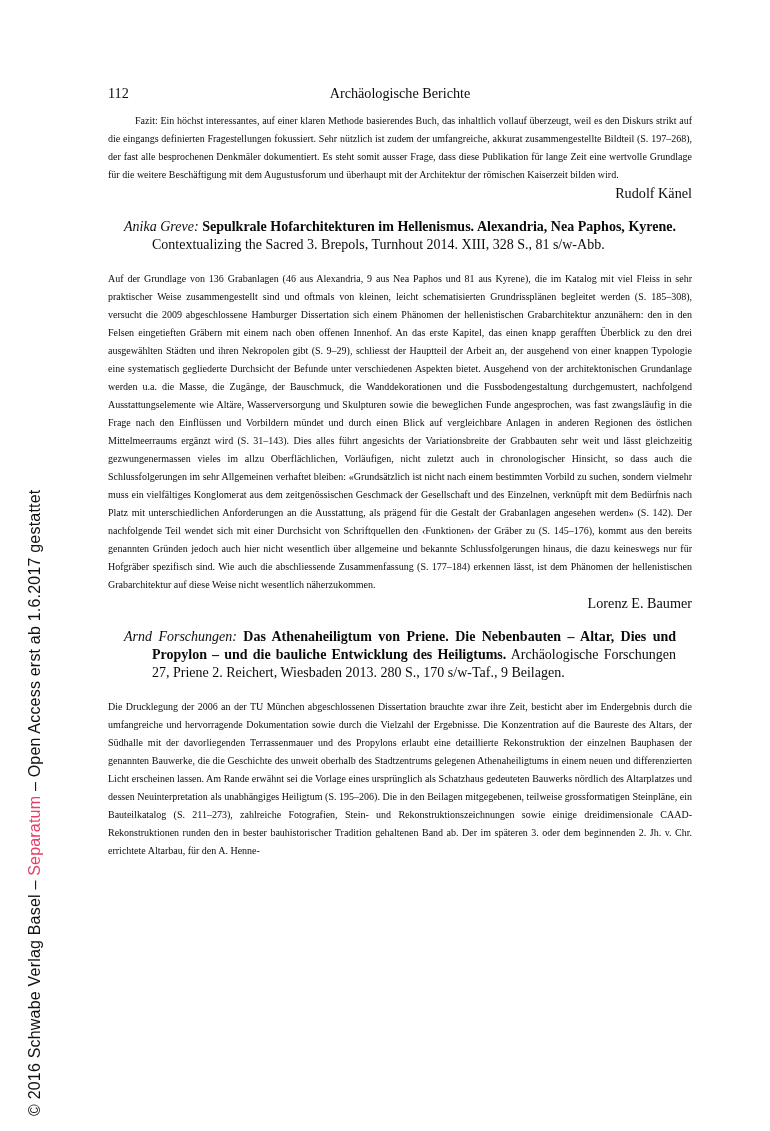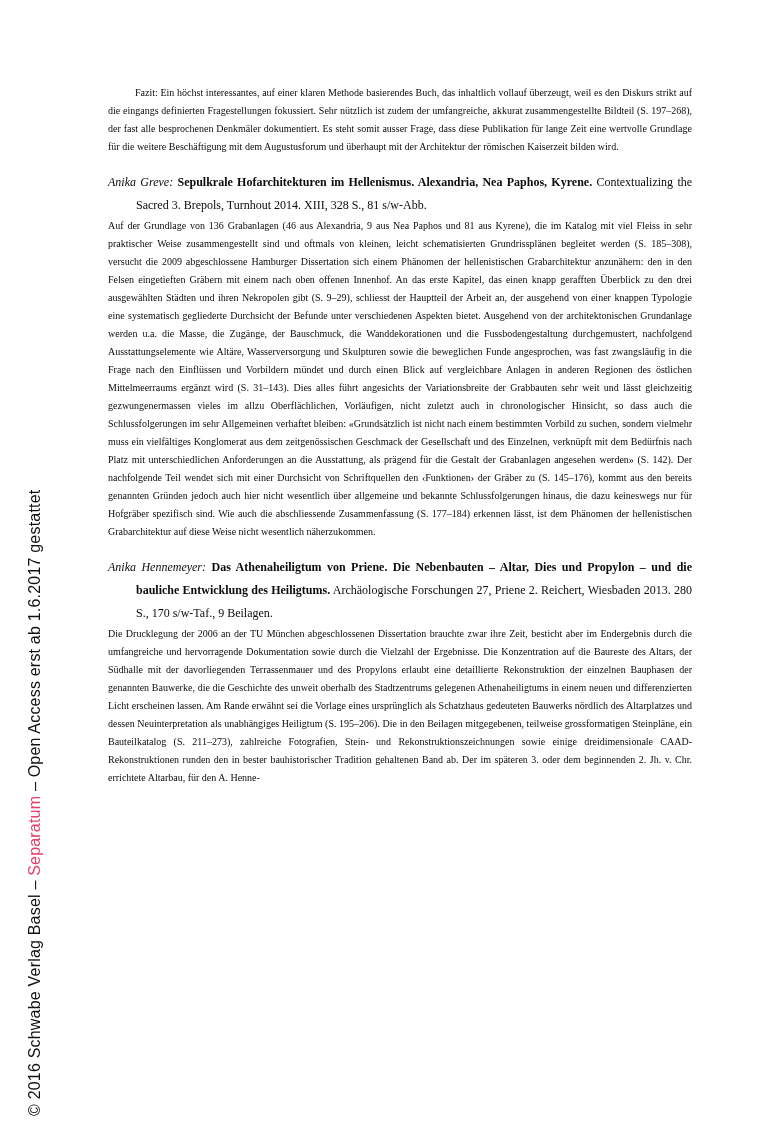--- a/index.html
+++ b/index.html
@@ -11,21 +11,21 @@
   .page{position:absolute;inset:0;background:#fff;}
   .content{position:absolute;left:108px;top:84px;width:584px;}
   .header-row{position:relative;height:18px;font-size:14.2px;line-height:18px;margin-bottom:10px;}
   .page-number{position:absolute;left:0;top:0;}
   .journal-title{text-align:center;}
   .body-par{font-size:10px;line-height:18px;text-align:justify;margin:0;}
   .first-indent{text-indent:27px;}
   .signature{font-size:14.2px;line-height:18px;text-align:right;margin:0;}
   .review{margin-top:15px;}
   .ref-head{
-    font-size:12px;line-height:23px;text-align:justify;margin:0;
+    font-size:14px;line-height:18px;text-align:justify;margin:16px;
     padding-left:28px;text-indent:-28px;
   }
   .it{font-style:italic;}
   .bd{font-weight:bold;}
   .sideline{
     position:absolute;left:25px;top:1116px;
     transform:rotate(-90deg);transform-origin:top left;
     font-family:"Liberation Sans", sans-serif;
     font-size:16px;line-height:19px;letter-spacing:0.2px;
     white-space:nowrap;color:#111;
@@ -35,37 +35,43 @@
 <body>
 
 <div class="page">
 
   <div class="sideline">
     <span>© 2016 Schwabe Verlag Basel – </span><span style="color: rgb(231, 62, 104);">Separatum</span><span> – Open Access erst ab 1.6.2017 gestattet</span>
   </div>
 
   <div class="content">
 
+    <div class="header-row">
+      <span class="page-number">112</span>
+      <div class="journal-title">Archäologische Berichte</div>
+    </div>
 
     <section>
       <p class="body-par first-indent">Fazit: Ein höchst interessantes, auf einer klaren Methode basierendes Buch, das inhaltlich vollauf überzeugt, weil es den Diskurs strikt auf die eingangs definierten Fragestellungen fokussiert. Sehr nützlich ist zudem der umfangreiche, akkurat zusammengestellte Bildteil (S. 197–268), der fast alle besprochenen Denkmäler dokumentiert. Es steht somit ausser Frage, dass diese Publikation für lange Zeit eine wertvolle Grundlage für die weitere Beschäftigung mit dem Augustusforum und überhaupt mit der Architektur der römischen Kaiserzeit bilden wird.</p>
+      <p class="signature">Rudolf Känel</p>
     </section>
 
     <section class="review">
       <p class="ref-head">
         <span class="it">Anika Greve:</span>
         <span class="bd">Sepulkrale Hofarchitekturen im Hellenismus. Alexandria, Nea Paphos, Kyrene.</span>
         <span>Contextualizing the Sacred 3. Brepols, Turnhout 2014. XIII, 328 S., 81 s/w-Abb.</span>
       </p>
       <p class="body-par">Auf der Grundlage von 136 Grabanlagen (46 aus Alexandria, 9 aus Nea Paphos und 81 aus Kyrene), die im Katalog mit viel Fleiss in sehr praktischer Weise zusammengestellt sind und oftmals von kleinen, leicht schematisierten Grundrissplänen begleitet werden (S. 185–308), versucht die 2009 abgeschlossene Hamburger Dissertation sich einem Phänomen der hellenistischen Grabarchitektur anzunähern: den in den Felsen eingetieften Gräbern mit einem nach oben offenen Innenhof. An das erste Kapitel, das einen knapp gerafften Überblick zu den drei ausgewählten Städten und ihren Nekropolen gibt (S. 9–29), schliesst der Hauptteil der Arbeit an, der ausgehend von einer knappen Typologie eine systematisch gegliederte Durchsicht der Befunde unter verschiedenen Aspekten bietet. Ausgehend von der architektonischen Grundanlage werden u.a. die Masse, die Zugänge, der Bauschmuck, die Wanddekorationen und die Fussbodengestaltung durchgemustert, nachfolgend Ausstattungselemente wie Altäre, Wasserversorgung und Skulpturen sowie die beweglichen Funde angesprochen, was fast zwangsläufig in die Frage nach den Einflüssen und Vorbildern mündet und durch einen Blick auf vergleichbare Anlagen in anderen Regionen des östlichen Mittelmeerraums ergänzt wird (S. 31–143). Dies alles führt angesichts der Variationsbreite der Grabbauten sehr weit und lässt gleichzeitig gezwungenermassen vieles im allzu Oberflächlichen, Vorläufigen, nicht zuletzt auch in chronologischer Hinsicht, so dass auch die Schlussfolgerungen im sehr Allgemeinen verhaftet bleiben: «Grundsätzlich ist nicht nach einem bestimmten Vorbild zu suchen, sondern vielmehr muss ein vielfältiges Konglomerat aus dem zeitgenössischen Geschmack der Gesellschaft und des Einzelnen, verknüpft mit dem Bedürfnis nach Platz mit unterschiedlichen Anforderungen an die Ausstattung, als prägend für die Gestalt der Grabanlagen angesehen werden» (S. 142). Der nachfolgende Teil wendet sich mit einer Durchsicht von Schriftquellen den ‹Funktionen› der Gräber zu (S. 145–176), kommt aus den bereits genannten Gründen jedoch auch hier nicht wesentlich über allgemeine und bekannte Schlussfolgerungen hinaus, die dazu keineswegs nur für Hofgräber spezifisch sind. Wie auch die abschliessende Zusammenfassung (S. 177–184) erkennen lässt, ist dem Phänomen der hellenistischen Grabarchitektur auf diese Weise nicht wesentlich näherzukommen.</p>
+      <p class="signature">Lorenz E. Baumer</p>
     </section>
 
     <section class="review">
       <p class="ref-head">
-        <span class="it">Anika Hennemeyer:</span>
+        <span class="it">Arnd Forschungen:</span>
         <span class="bd">Das Athenaheiligtum von Priene. Die Nebenbauten – Altar, Dies und Propylon – und die bauliche Entwicklung des Heiligtums.</span>
         <span>Archäologische Forschungen 27, Priene 2. Reichert, Wiesbaden 2013. 280 S., 170 s/w-Taf., 9 Beilagen.</span>
       </p>
       <p class="body-par">Die Drucklegung der 2006 an der TU München abgeschlossenen Dissertation brauchte zwar ihre Zeit, besticht aber im Endergebnis durch die umfangreiche und hervorragende Dokumentation sowie durch die Vielzahl der Ergebnisse. Die Konzentration auf die Baureste des Altars, der Südhalle mit der davorliegenden Terrassenmauer und des Propylons erlaubt eine detaillierte Rekonstruktion der einzelnen Bauphasen der genannten Bauwerke, die die Geschichte des unweit oberhalb des Stadtzentrums gelegenen Athenaheiligtums in einem neuen und differenzierten Licht erscheinen lassen. Am Rande erwähnt sei die Vorlage eines ursprünglich als Schatzhaus gedeuteten Bauwerks nördlich des Altarplatzes und dessen Neuinterpretation als unabhängiges Heiligtum (S. 195–206). Die in den Beilagen mitgegebenen, teilweise grossformatigen Steinpläne, ein Bauteilkatalog (S. 211–273), zahlreiche Fotografien, Stein- und Rekonstruktionszeichnungen sowie einige dreidimensionale CAAD-Rekonstruktionen runden den in bester bauhistorischer Tradition gehaltenen Band ab. Der im späteren 3. oder dem beginnenden 2. Jh. v. Chr. errichtete Altarbau, für den A. Henne-</p>
     </section>
 
   </div>
 </div>
 
 </body></html>

